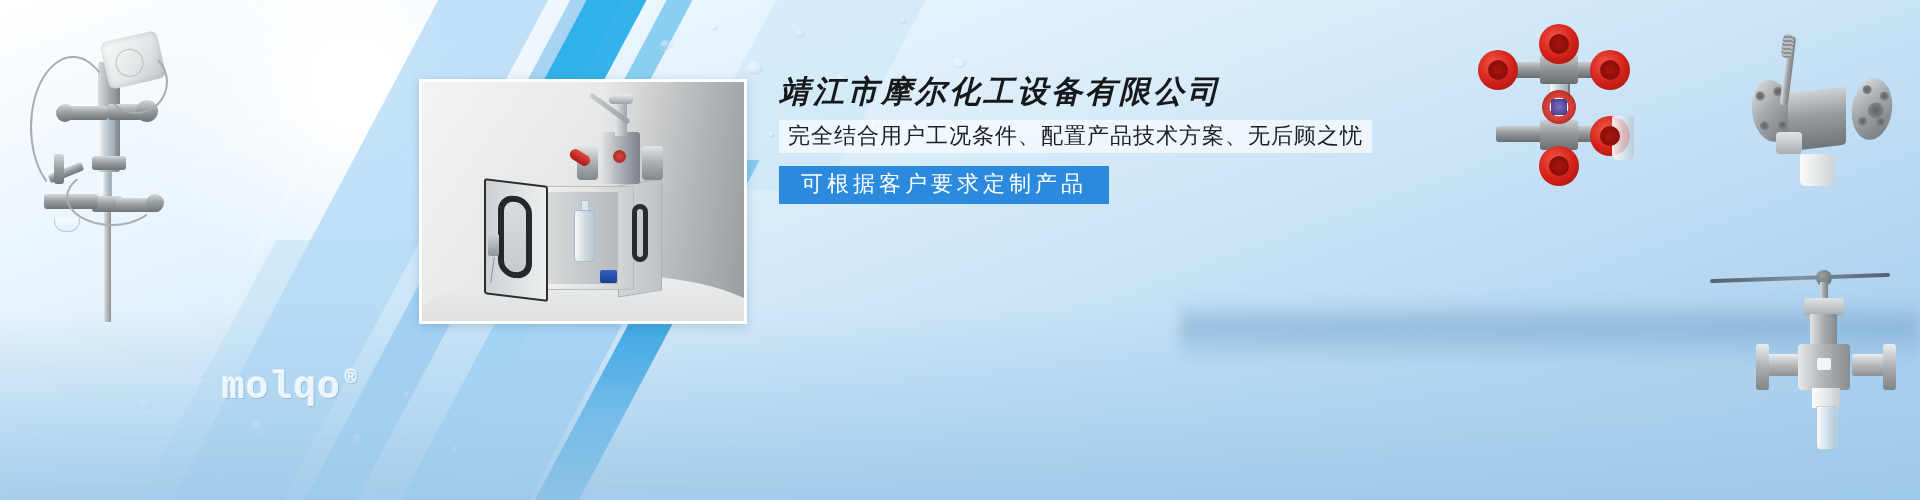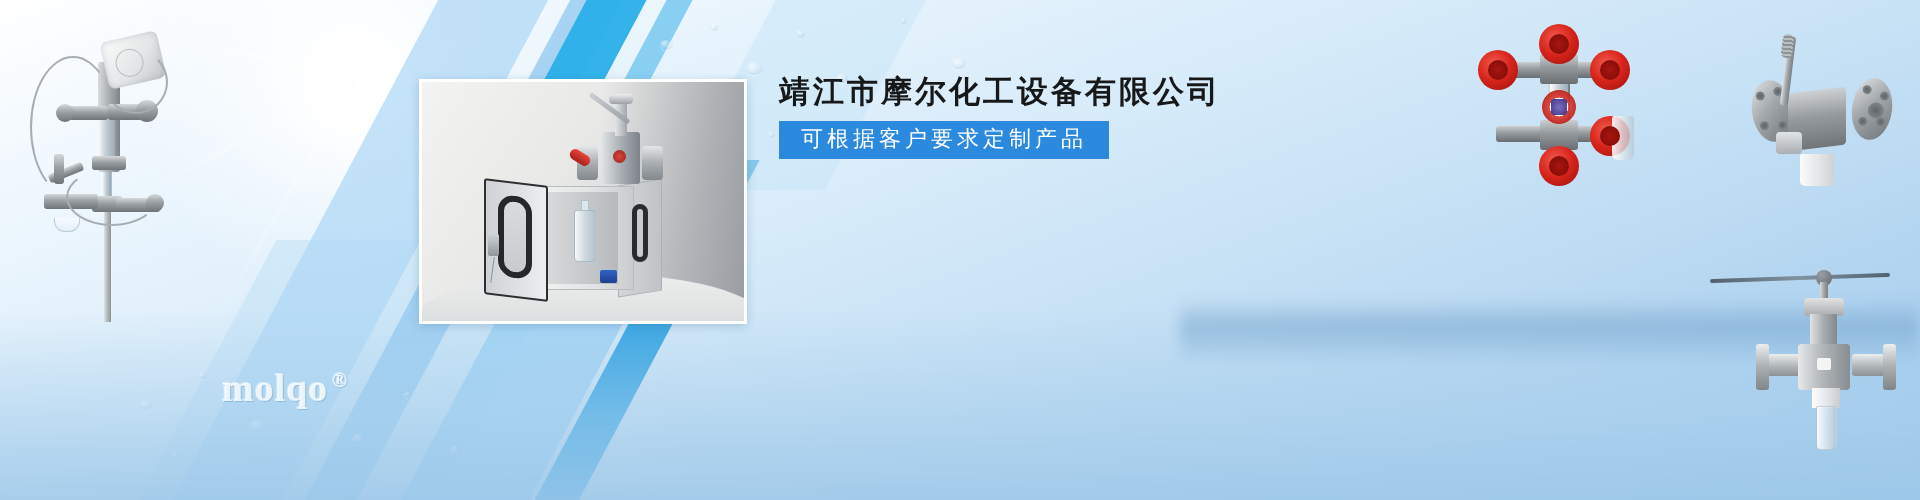--- a/index.html
+++ b/index.html
@@ -357,21 +357,21 @@
     position:absolute; left:61px; top:96px; width:14px; height:12px;
     background:rgba(252,252,252,.9); border-radius:2px;
   }
 
   
   #text-block { position:absolute; left:779px; top:74px; width:620px; }
 
   #company-name{
     font-family:"DejaVu Serif","Liberation Serif",serif;
     font-size:31px; font-weight:700; color:#17181a;
-    letter-spacing:3px; line-height:1.1; white-space:nowrap;
+    letter-spacing:3px; line-height:1.1; white-space:nowrap;font-style:italic;
   }
 
   #headline-bar{
     display:inline-block; margin-top:13px;
     background:#1e8ae2; padding:5px 12px 7px 12px;
   }
   #headline{
     font-size:29px; font-weight:700; color:#ffffff;
     letter-spacing:2px; line-height:1.05; white-space:nowrap;
   }
@@ -397,21 +397,21 @@
   #english-copy{
     margin-top:12px; width:404px;
     font-family:"DejaVu Serif","Liberation Serif",serif;
     font-size:8px; color:#53627a; line-height:1.85;
     letter-spacing:.35px; text-transform:uppercase;
   }
 
   
   #watermark{
     position:absolute; left:222px; top:366px;
-    font-family:Liberation Serif, serif;
+    font-family:Liberation Mono, monospace;
     font-size:38px; font-weight:700; color:rgba(255,255,255,.80);
     letter-spacing:1px;
     text-shadow:1px 1px 0 rgba(120,170,205,.55), -1px -1px 0 rgba(255,255,255,.5);
   }
   #watermark .reg{ font-size:20px; vertical-align:super; margin-left:4px; }
 </style>
 </head>
 <body>
 
 <div id="banner">
@@ -568,20 +568,23 @@
     <div class="gt-fl-r"></div>
     <div class="gt-collar"></div>
     <div class="gt-glass"></div>
   </div>
 
   <div id="text-block">
 
     <div id="company-name">靖江市摩尔化工设备有限公司</div>
 
 
+    <div id="subline-bar">
+      <div id="subline">完全结合用户工况条件、配置产品技术方案、无后顾之忧</div>
+    </div>
 
     <div id="tagline-bar">
       <div id="tagline">可根据客户要求定制产品</div>
     </div>
 
   </div>
 
   <div id="watermark">
     <span>molqo</span><span class="reg">®</span>
   </div>

